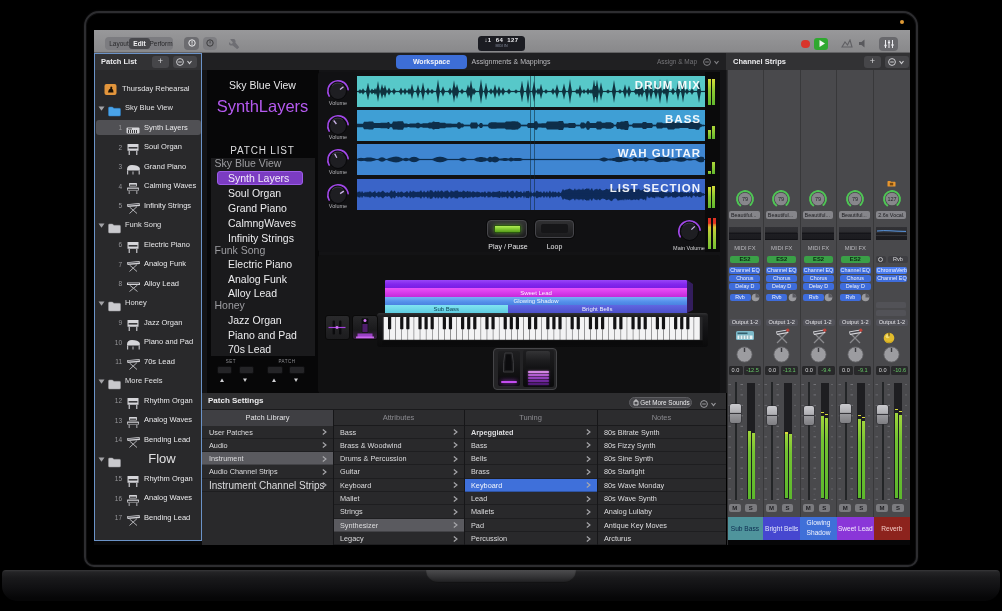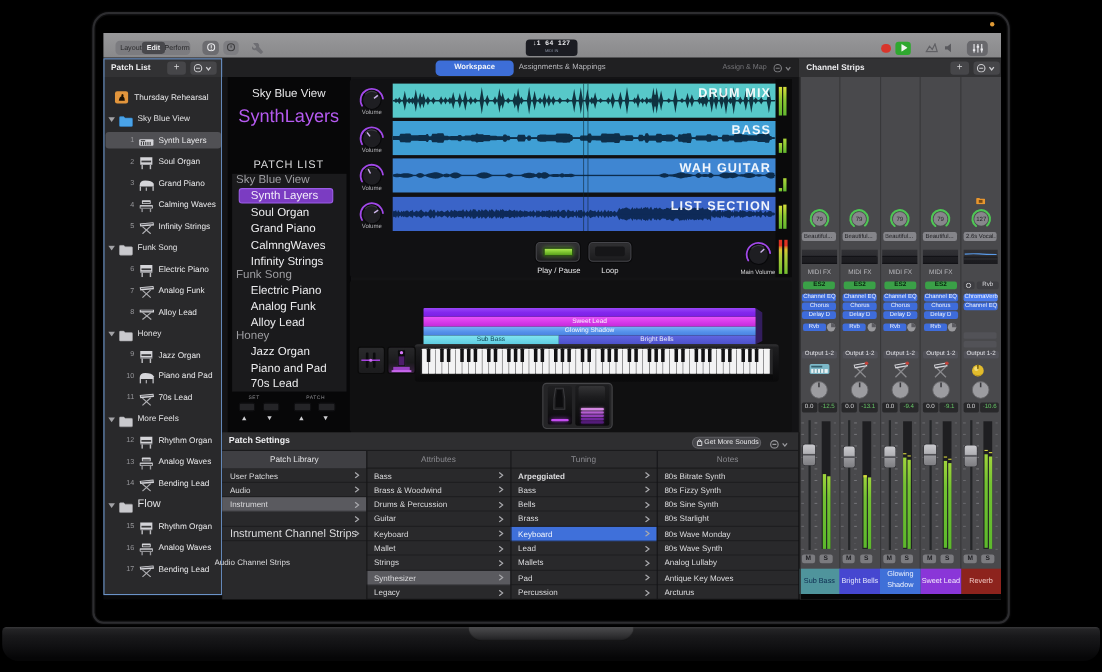--- a/index.html
+++ b/index.html
@@ -259,21 +259,21 @@
         <line x1="11" y1="4.6" x2="3.5" y2="11.5"></line>
       </g>
     </svg></div>
 <div class="a" style="left:144px;top:433.5px;width:56px;height:12px;font-size:7.5px;color:#e8e8ea;line-height:12px;white-space:nowrap;">Bending Lead</div>
 <svg class="a" style="left:98px;top:456.5px" width="7" height="5">
     <polygon points="0.5,0.5 6.5,0.5 3.5,4.8" fill="#a2a2a6"></polygon>
   </svg>
 <div class="a" style="left:108px;top:453.5px"><svg width="13" height="11" viewBox="0 0 13 11">
       <path d="M0.5 2 Q0.5 1 1.5 1 L4.5 1 L5.8 2.3 L11.5 2.3 Q12.5 2.3 12.5 3.3 L12.5 9 Q12.5 10 11.5 10 L1.5 10 Q0.5 10 0.5 9 Z" fill="#c9c9cd" stroke="#98989c" stroke-width="0.5"></path>
     </svg></div>
-<div class="a" style="left:125px;top:453.0px;width:74px;height:12px;font-size:10px;color:#e0e0e2;line-height:12px;white-space:nowrap;">Flow</div>
+<div class="a" style="left:125px;top:453.0px;width:74px;height:12px;font-size:13px;color:#e0e0e2;line-height:12px;white-space:nowrap;text-align:center;">Flow</div>
 <div class="a" style="left:108px;top:473.0px;width:14px;height:11px;font-size:6.5px;color:#96969a;line-height:11px;text-align:right;">15</div>
 <div class="a" style="left:126px;top:472.5px"><svg width="14" height="12" viewBox="0 0 14 12">
       <path d="M1.5 1 L12.5 1 L12.5 7 L1.5 7 Z" fill="#d5d5d9"></path>
       <rect x="2.6" y="4" width="8.8" height="1.6" fill="#3a3a3c"></rect>
       <rect x="1.5" y="7" width="11" height="1" fill="#aaaaae"></rect>
       <rect x="2.6" y="8" width="1.3" height="4" fill="#bcbcc0"></rect>
       <rect x="10.1" y="8" width="1.3" height="4" fill="#bcbcc0"></rect>
     </svg></div>
 <div class="a" style="left:144px;top:472.5px;width:56px;height:12px;font-size:7.5px;color:#e8e8ea;line-height:12px;white-space:nowrap;">Rhythm Organ</div>
 <div class="a" style="left:108px;top:492.5px;width:14px;height:11px;font-size:6.5px;color:#96969a;line-height:11px;text-align:right;">16</div>
@@ -572,21 +572,21 @@
 <div class="a" style="left:209px;top:438.8px;width:115px;height:13.3px;font-size:7.3px;color:#dcdcde;line-height:13.3px;white-space:nowrap;overflow:hidden;">Audio</div>
 <svg class="a" style="left:322px;top:442.40000000000003px" width="5" height="6">
     <polyline points="0.8,0.5 4,3 0.8,5.5" fill="none" stroke="#a8a8ac" stroke-width="1.1"></polyline>
   </svg>
 <div class="a" style="left:202px;top:452.1px;width:131px;height:13.3px;background:#5a5a5f;border-bottom:1px solid rgba(0,0,0,0.25);"></div>
 <div class="a" style="left:209px;top:452.1px;width:115px;height:13.3px;font-size:7.3px;color:#dcdcde;line-height:13.3px;white-space:nowrap;overflow:hidden;">Instrument</div>
 <svg class="a" style="left:322px;top:455.70000000000005px" width="5" height="6">
     <polyline points="0.8,0.5 4,3 0.8,5.5" fill="none" stroke="#a8a8ac" stroke-width="1.1"></polyline>
   </svg>
 <div class="a" style="left:202px;top:465.4px;width:131px;height:13.3px;border-bottom:1px solid rgba(0,0,0,0.25);"></div>
-<div class="a" style="left:195px;top:465.4px;width:115px;height:13.3px;font-size:7.3px;color:#dcdcde;line-height:13.3px;white-space:nowrap;overflow:hidden;margin-top:40px;">Audio Channel Strips</div>
+<div class="a" style="left:209px;top:465.4px;width:115px;height:13.3px;font-size:7.3px;color:#dcdcde;line-height:13.3px;white-space:nowrap;overflow:hidden;">Audio Channel Strips</div>
 <svg class="a" style="left:322px;top:469.0px" width="5" height="6">
     <polyline points="0.8,0.5 4,3 0.8,5.5" fill="none" stroke="#a8a8ac" stroke-width="1.1"></polyline>
   </svg>
 <div class="a" style="left:202px;top:478.7px;width:131px;height:13.3px;border-bottom:1px solid rgba(0,0,0,0.25);"></div>
 <div class="a" style="left:209px;top:478.7px;width:115px;height:13.3px;font-size:10px;color:#dcdcde;line-height:13.3px;white-space:nowrap;overflow:hidden;">Instrument Channel Strips</div>
 <svg class="a" style="left:322px;top:482.3px" width="5" height="6">
     <polyline points="0.8,0.5 4,3 0.8,5.5" fill="none" stroke="#a8a8ac" stroke-width="1.1"></polyline>
   </svg>
 <div class="a" style="left:333px;top:425.5px;width:131px;height:13.3px;border-bottom:1px solid rgba(0,0,0,0.25);"></div>
 <div class="a" style="left:340px;top:425.5px;width:115px;height:13.3px;font-size:7.3px;color:#dcdcde;line-height:13.3px;white-space:nowrap;overflow:hidden;">Bass</div>

